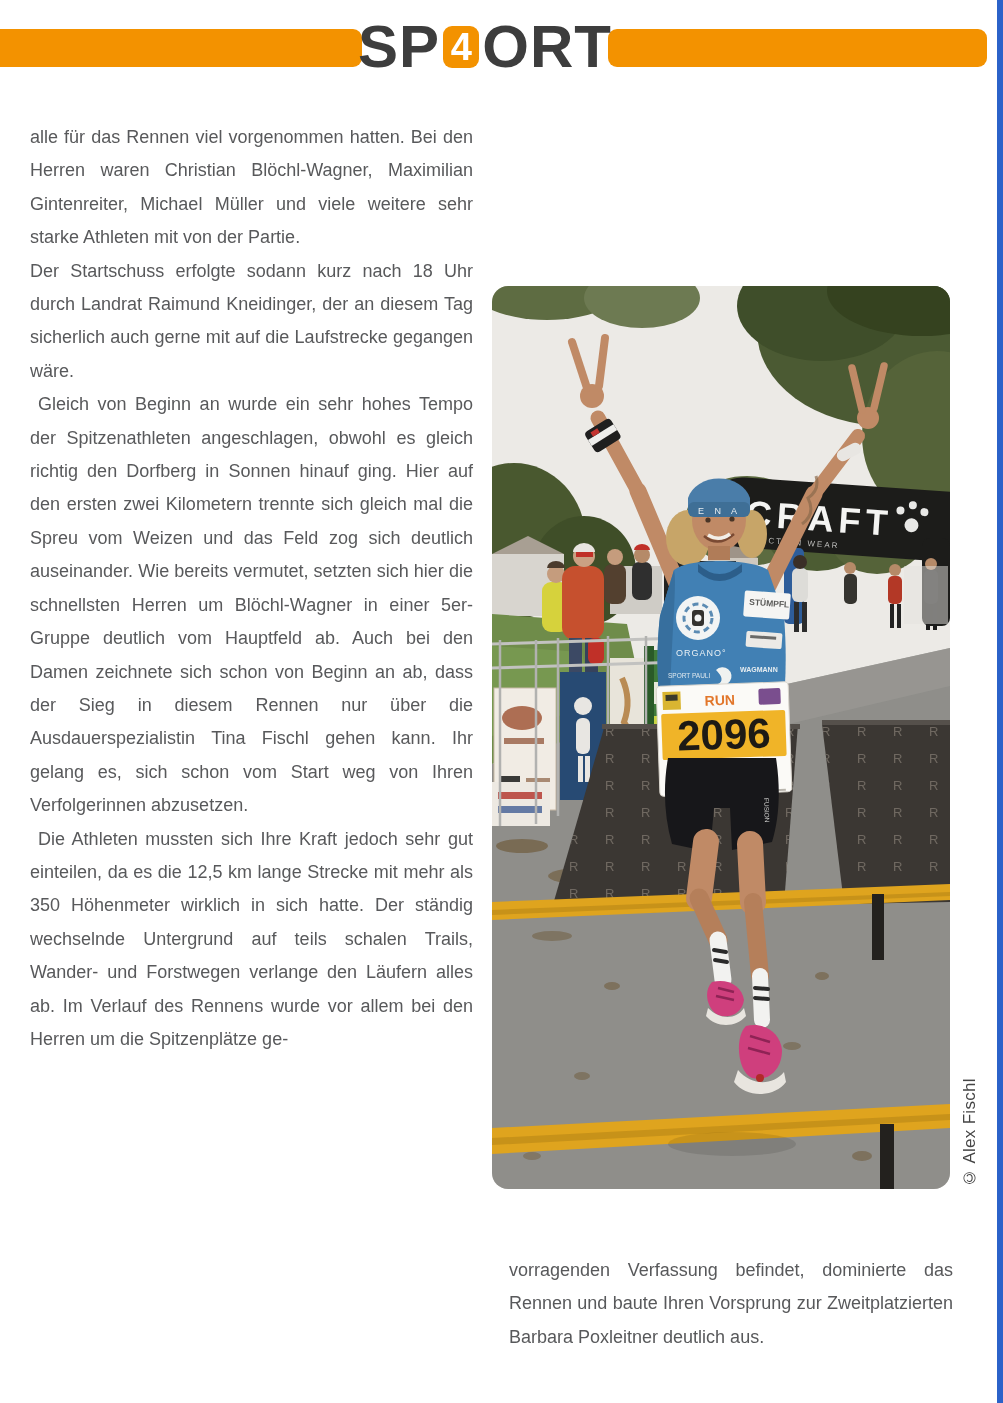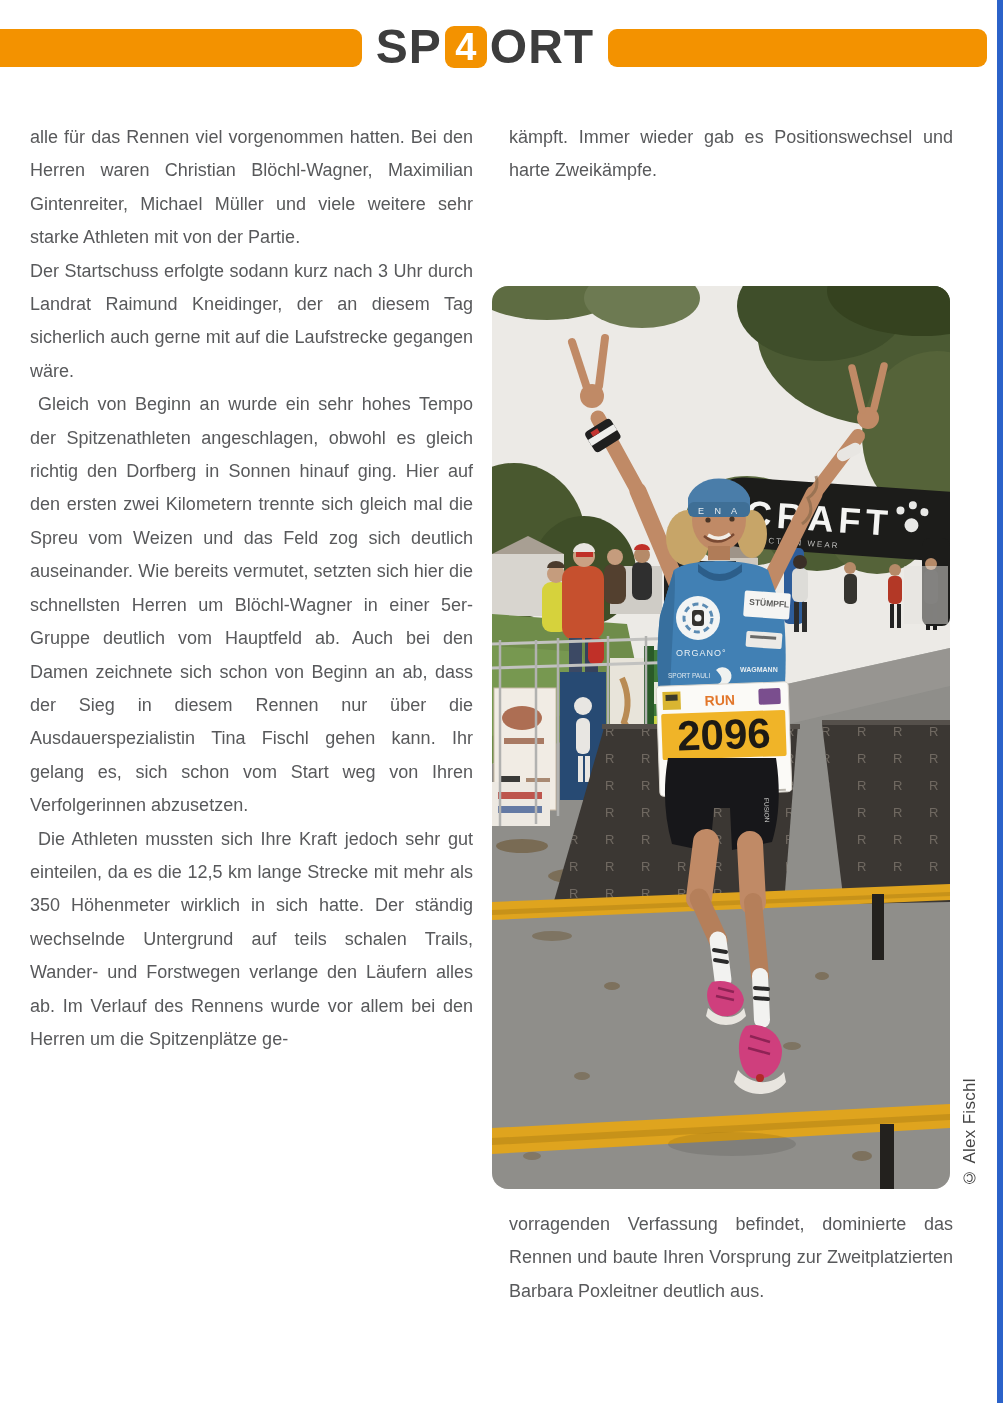--- a/index.html
+++ b/index.html
@@ -12,38 +12,38 @@
     position:absolute;top:0;right:0;width:6px;height:1403px;background:#2b62c9;
   }
   .bar{position:absolute;top:29px;height:38px;background:#f39200;}
   .bar-left{left:0;width:362px;border-radius:0 9px 9px 0;}
   .bar-right{left:608px;width:379px;border-radius:9px;}
   .logo{
     position:absolute;top:20px;left:358px;width:254px;height:54px;
     display:flex;align-items:center;justify-content:center;gap:3px;
   }
   .logo-part{
-    font-size:48px;font-weight:bold;color:#3d3d3d;letter-spacing:1px;line-height:1;
+    font-size:60px;font-weight:bold;color:#3d3d3d;letter-spacing:1px;line-height:1;
     font-family:"Liberation Sans", sans-serif;
   }
   .logo-tile{
     width:42px;height:42px;background:#f39200;border-radius:9px;
     display:flex;align-items:center;justify-content:center;
     color:#ffffff;font-size:38px;font-weight:bold;line-height:1;
   }
   
   .col{
     position:absolute;color:#58595b;font-size:18px;line-height:33.4px;
     text-align:justify;hyphens:auto;-webkit-hyphens:auto;
   }
   .col p{margin:0;}
   .col p.sp{text-indent:8px;}
   #col-left{left:30px;top:121px;width:443px;}
   #col-right{left:509px;top:121px;width:444px;}
-  #col-right-bottom{left:509px;top:1208px;width:444px;}
+  #col-right-bottom{left:509px;top:1254px;width:444px;}
   
   .photo-frame{
     position:absolute;left:492px;top:286px;width:458px;height:903px;
     border-radius:16px;overflow:hidden;background:#e9eae7;
   }
   .photo-frame svg{display:block;}
   .photo-credit{
     position:absolute;left:956px;top:1072px;width:28px;height:122px;
     writing-mode:vertical-rl;transform:rotate(180deg);
     display:flex;align-items:center;justify-content:center;
@@ -60,27 +60,26 @@
   <div class="bar bar-right"></div>
   <div class="logo">
     <span class="logo-part">SP</span>
     <span class="logo-tile">4</span>
     <span class="logo-part">ORT</span>
   </div>
 </div>
 
 <div id="col-left" class="col">
   <p>alle für das Rennen viel vorgenommen hatten. Bei den Herren waren Christian Blöchl-Wagner, Maximilian Gintenreiter, Michael Müller und viele weitere sehr starke Athleten mit von der Partie.</p>
-  <p>Der Startschuss erfolgte sodann kurz nach 3 Uhr durch Landrat Raimund Kneidinger, der an diesem Tag sicherlich auch gerne mit auf die Laufstrecke gegangen wäre.</p>
+  <p>Der Startschuss erfolgte sodann kurz nach 18 Uhr durch Landrat Raimund Kneidinger, der an diesem Tag sicherlich auch gerne mit auf die Laufstrecke gegangen wäre.</p>
   <p class="sp">Gleich von Beginn an wurde ein sehr hohes Tempo der Spitzenathleten angeschlagen, obwohl es gleich richtig den Dorfberg in Sonnen hinauf ging. Hier auf den ersten zwei Kilometern trennte sich gleich mal die Spreu vom Weizen und das Feld zog sich deutlich auseinander. Wie bereits vermutet, setzten sich hier die schnellsten Herren um Blöchl-Wagner in einer 5er-Gruppe deutlich vom Hauptfeld ab. Auch bei den Damen zeichnete sich schon von Beginn an ab, dass der Sieg in diesem Rennen nur über die Ausdauerspezialistin Tina Fischl gehen kann. Ihr gelang es, sich schon vom Start weg von Ihren Verfolgerinnen abzusetzen.</p>
   <p class="sp">Die Athleten mussten sich Ihre Kraft jedoch sehr gut einteilen, da es die 12,5 km lange Strecke mit mehr als 350 Höhenmeter wirklich in sich hatte. Der ständig wechselnde Untergrund auf teils schalen Trails, Wander- und Forstwegen verlange den Läufern alles ab. Im Verlauf des Rennens wurde vor allem bei den Herren um die Spitzenplätze ge-</p>
 </div>
 
 <div id="col-right" class="col">
-  <p>kämpft. Immer wieder gab es Positionswechsel und harte Zweikämpfe.</p>
 </div>
 
 <div class="photo-frame">
 <svg width="458" height="903" viewBox="0 0 458 903" xmlns="http://www.w3.org/2000/svg">
   <defs>
     <pattern id="rpat" width="36" height="27" patternUnits="userSpaceOnUse">
       <text x="5" y="18" font-size="13" fill="#787169" opacity="0.85" font-family="Liberation Sans, sans-serif">R</text>
     </pattern>
   </defs>
 

